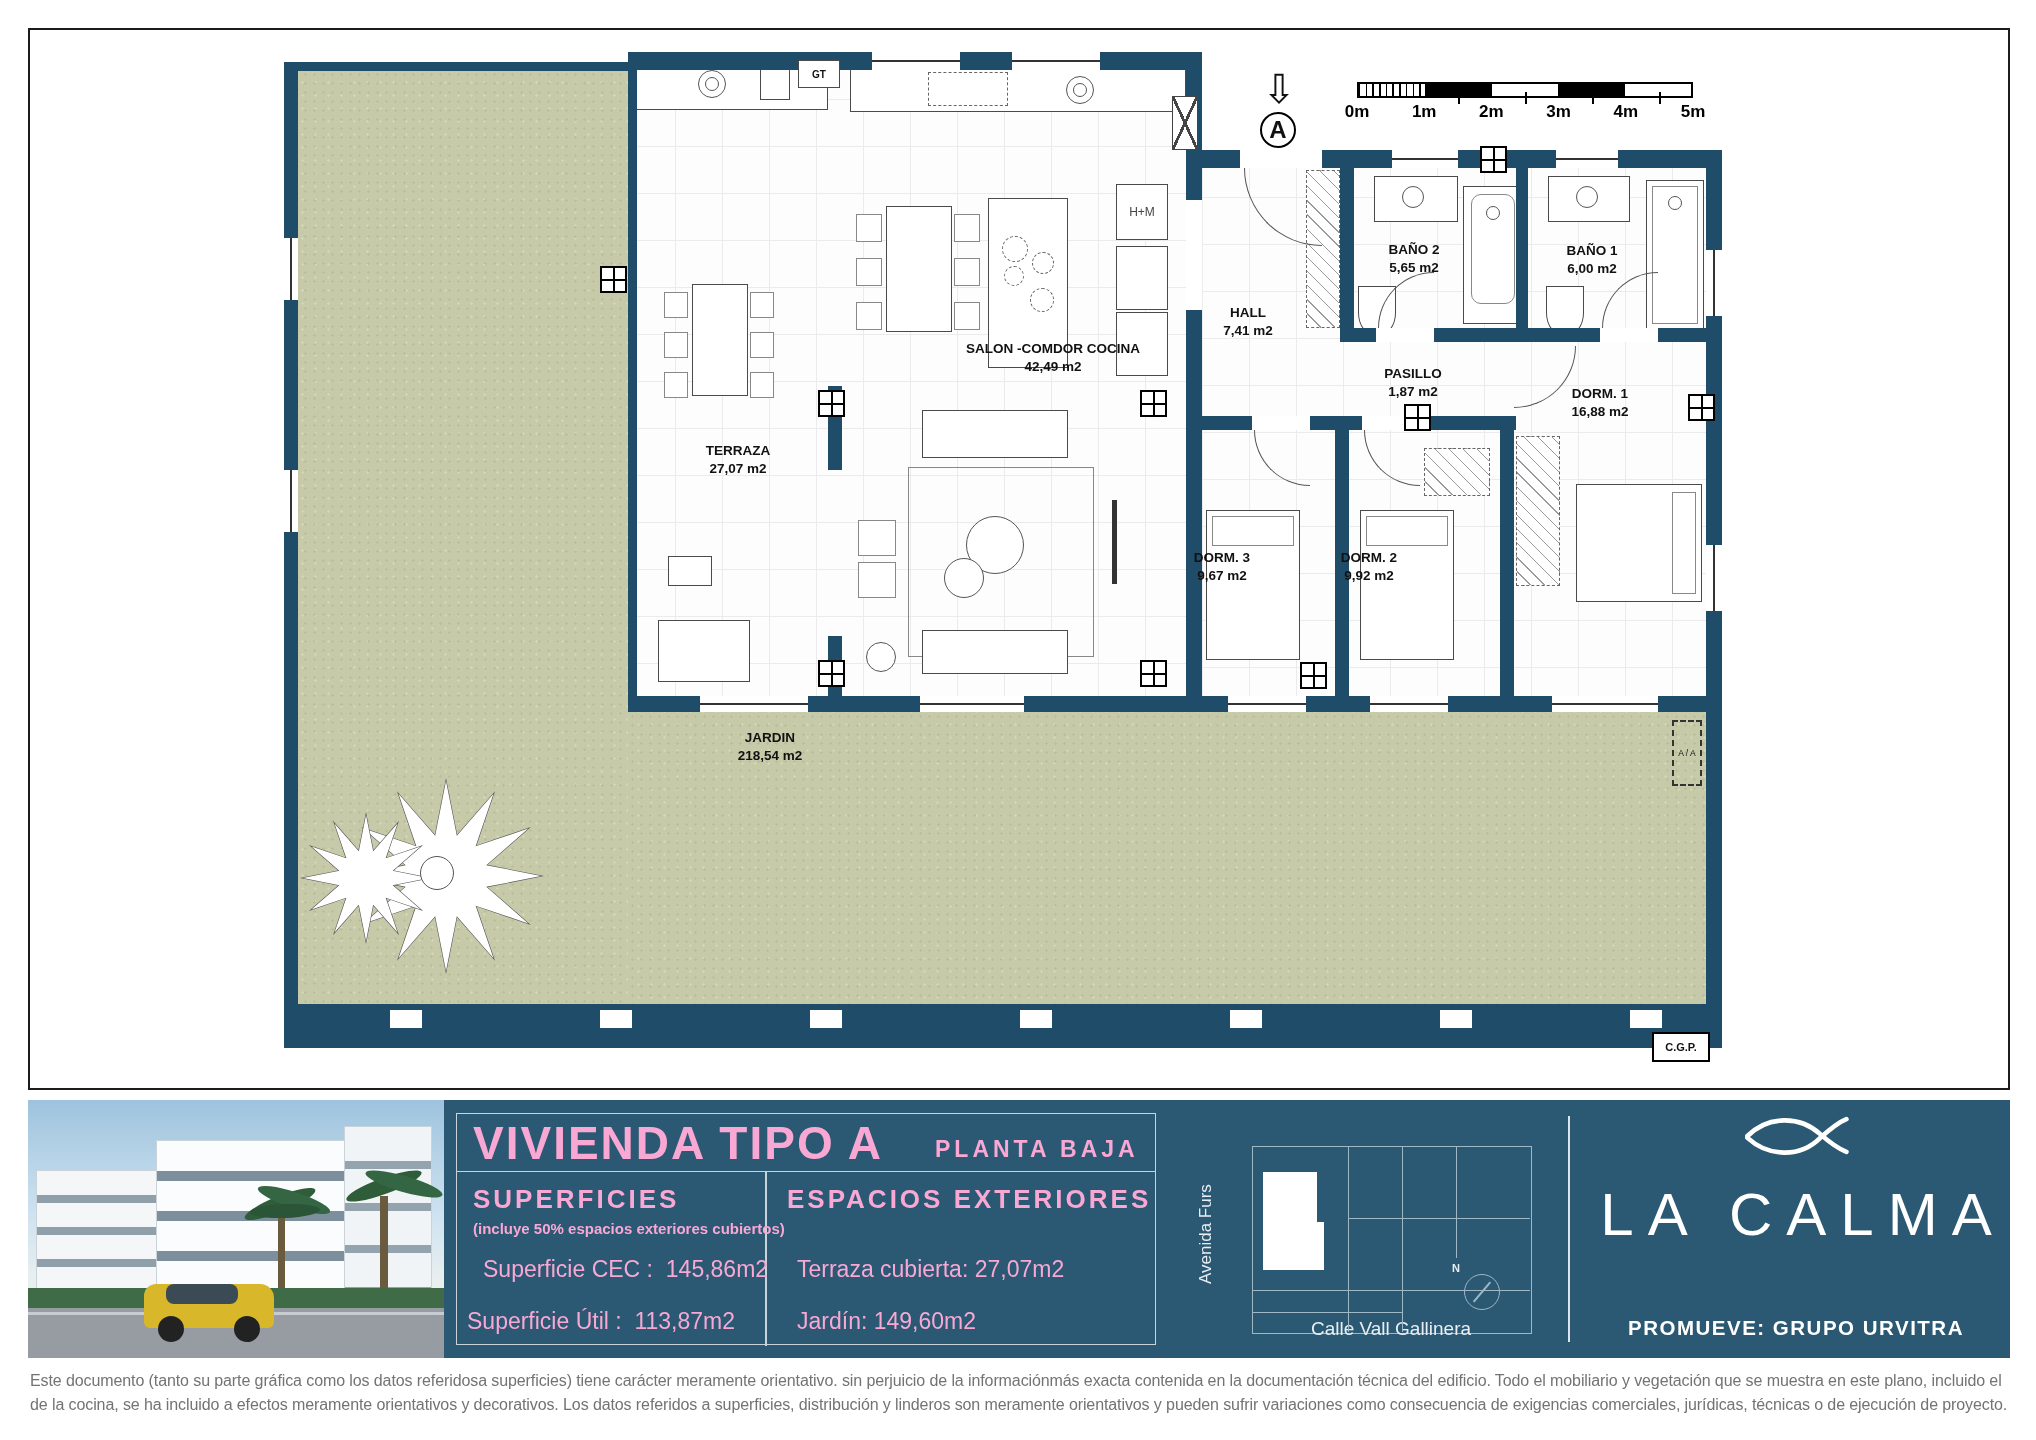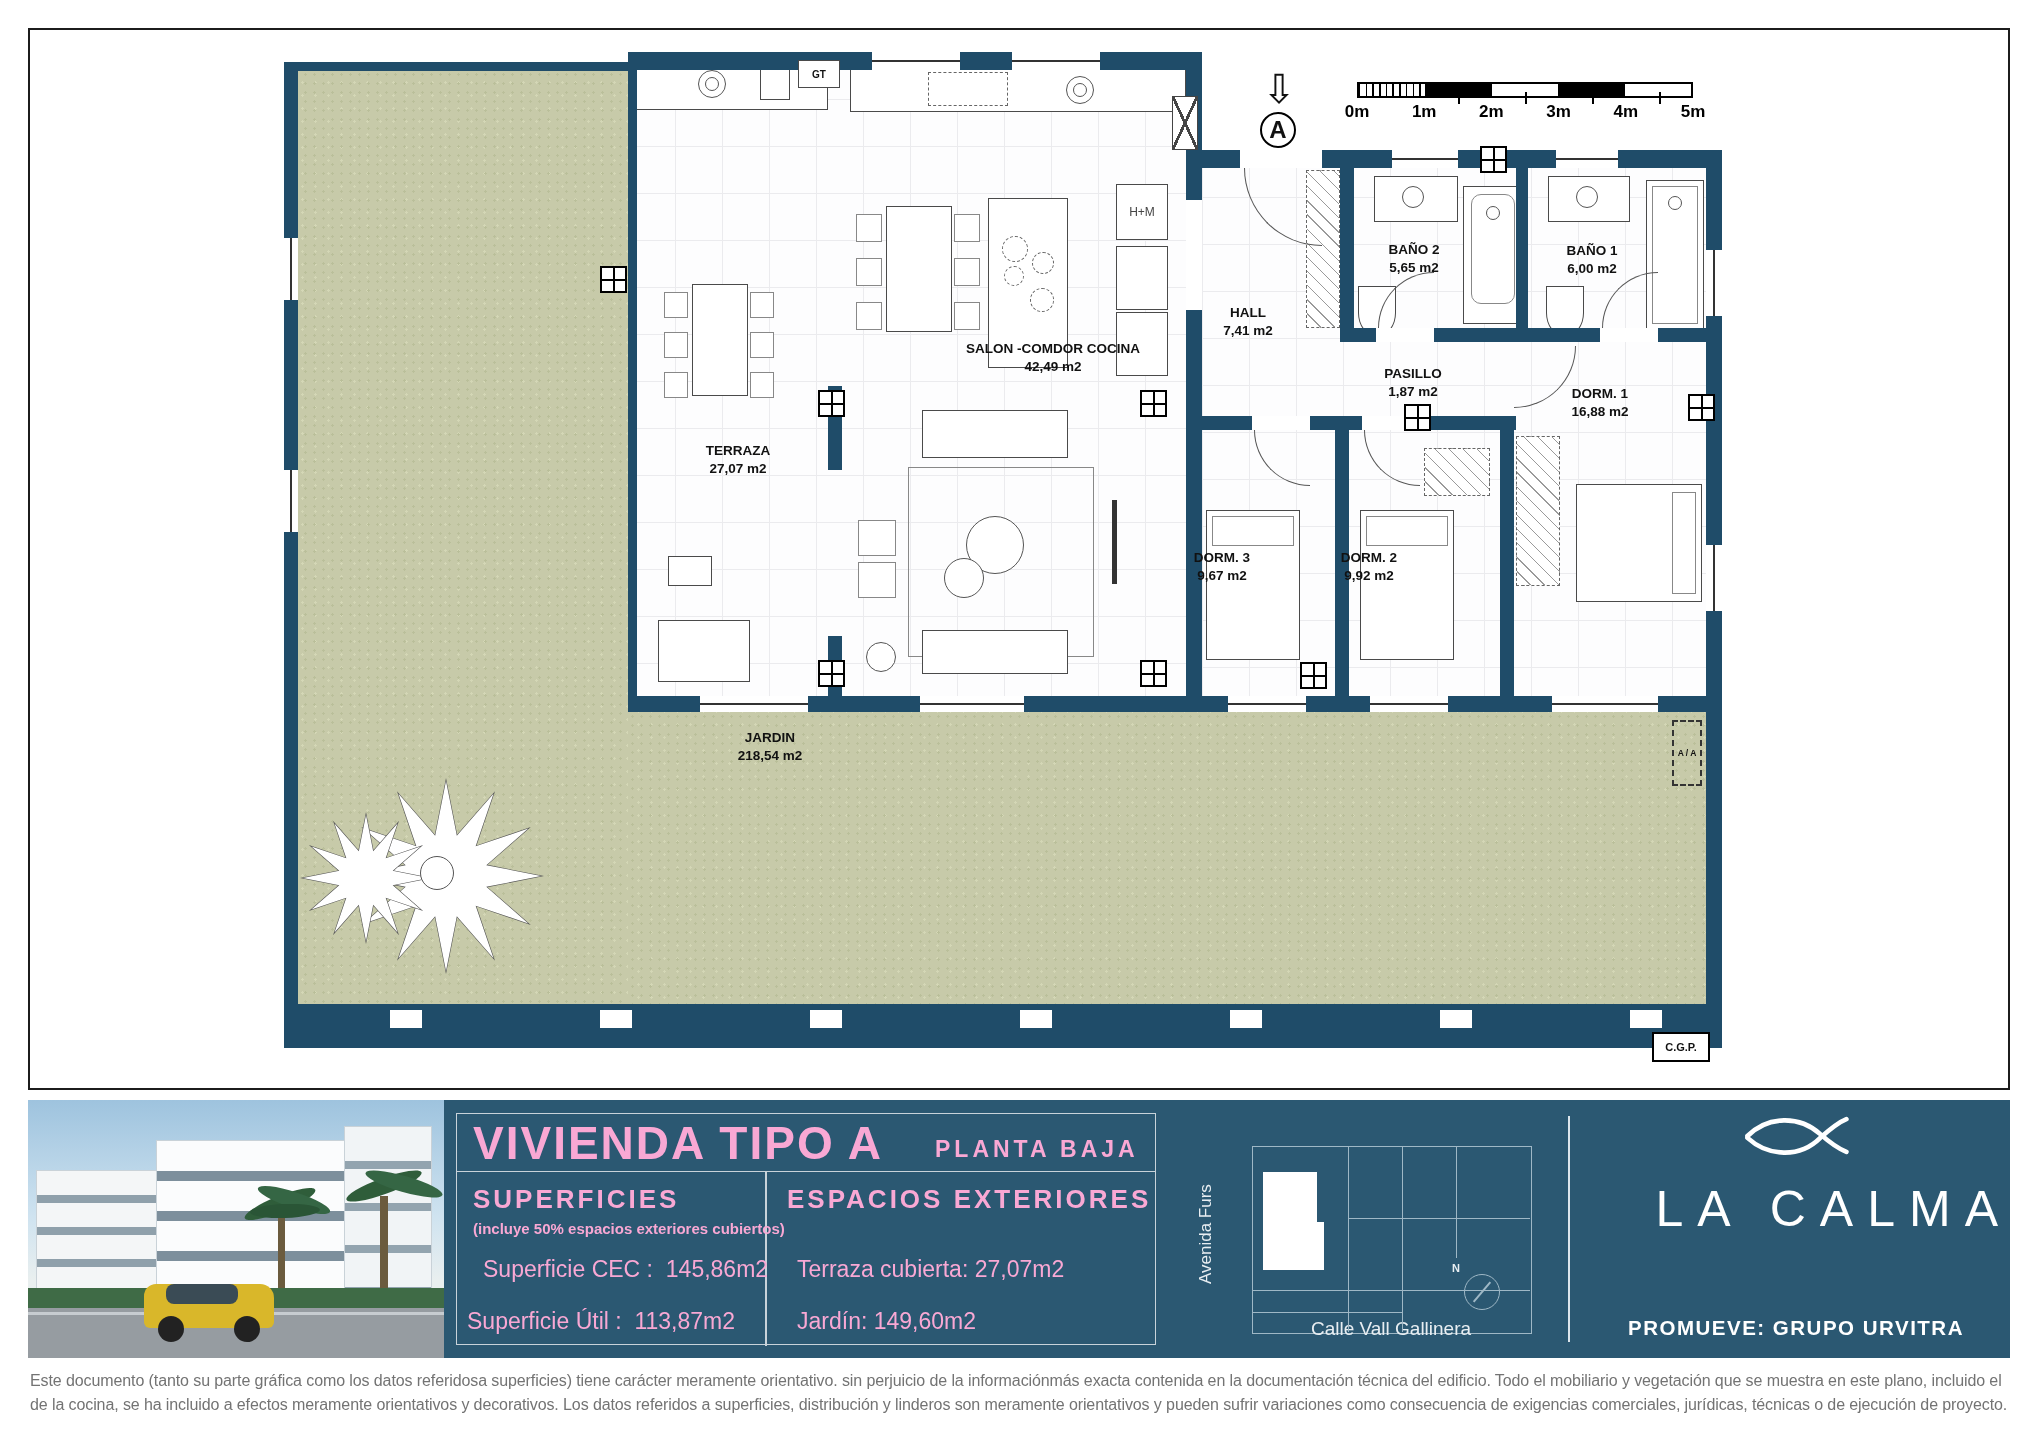--- a/index.html
+++ b/index.html
@@ -233,21 +233,21 @@
     </div>
   <div class="rlabel" style="left:1369px;top:567px">
       <span>DORM. 2</span>
       <span>9,92 m2</span>
     </div>
   <div class="rlabel" style="left:770px;top:747px">
       <span>JARDIN</span>
       <span>218,54 m2</span>
     </div>
 
-  <div class="ann" style="left:1672px;top:720px;width:30px;height:66px;border:2px dashed #333;font-size:8.5px;font-weight:700">A / A</div>
+  <div class="ann" style="left:1672px;top:720px;width:30px;height:66px;border:2px dashed #333;font-size:8.5px;font-weight:400">A / A</div>
   <div class="ann" style="left:1652px;top:1032px;width:58px;height:30px;background:#fff;border:2px solid #000;font-size:11px;font-weight:700">C.G.P.</div>
 
   <div class="ann" style="left:1256px;top:66px;width:46px;height:46px;font-size:40px">⇩</div>
   <div class="ann" style="left:1260px;top:112px;width:36px;height:36px;border:2.5px solid #000;border-radius:50%;font-size:24px;font-weight:700">A</div>
 
   <div class="sb">
     <div class="sbar">
         <i class="t"></i>
         <i class="b"></i>
         <i></i>
@@ -322,21 +322,21 @@
 
     <div style="position:absolute;left:1540px;top:16px;width:2px;height:226px;background:#dde6ec"></div>
 
     <div style="position:absolute;left:1552px;top:0;width:432px;height:258px;color:#fff">
       <div style="position:absolute;left:160px;top:6px;width:112px;height:60px">
         <svg viewBox="0 0 120 60" width="112" height="60">
           <path d="M8 30 C 30 8, 64 8, 86 28 C 95 36, 104 43, 114 47" fill="none" stroke="#ffffff" stroke-width="5" stroke-linecap="round"></path>
           <path d="M8 32 C 30 52, 64 54, 86 32 C 95 24, 104 16, 114 12" fill="none" stroke="#ffffff" stroke-width="5" stroke-linecap="round"></path>
         </svg>
       </div>
-      <div style="position:absolute;left:0;top:80px;width:432px;text-align:right;font-size:50px;letter-spacing:14px;text-indent:14px;font-weight:500">LA CALMA</div>
+      <div style="position:absolute;left:0;top:80px;width:432px;text-align:center;font-size:60px;letter-spacing:14px;text-indent:14px;font-weight:500">LA CALMA</div>
       <div style="position:absolute;left:0;top:216px;width:432px;text-align:center;font-size:20.5px;font-weight:700;letter-spacing:1.5px">PROMUEVE: GRUPO URVITRA</div>
     </div>
   </div>
 
   <div class="disc" style="top:1372px">Este documento (tanto su parte gráfica como los datos referidosa superficies) tiene carácter meramente orientativo. sin perjuicio de la informaciónmás exacta contenida en la documentación técnica del edificio. Todo el mobiliario y vegetación que se muestra en este plano, incluido el</div>
   <div class="disc" style="top:1396px">de la cocina, se ha incluido a efectos meramente orientativos y decorativos. Los datos referidos a superficies, distribución y linderos son meramente orientativos y pueden sufrir variaciones como consecuencia de exigencias comerciales, jurídicas, técnicas o de ejecución de proyecto.</div>
 
 </div>
 
 </body></html>

